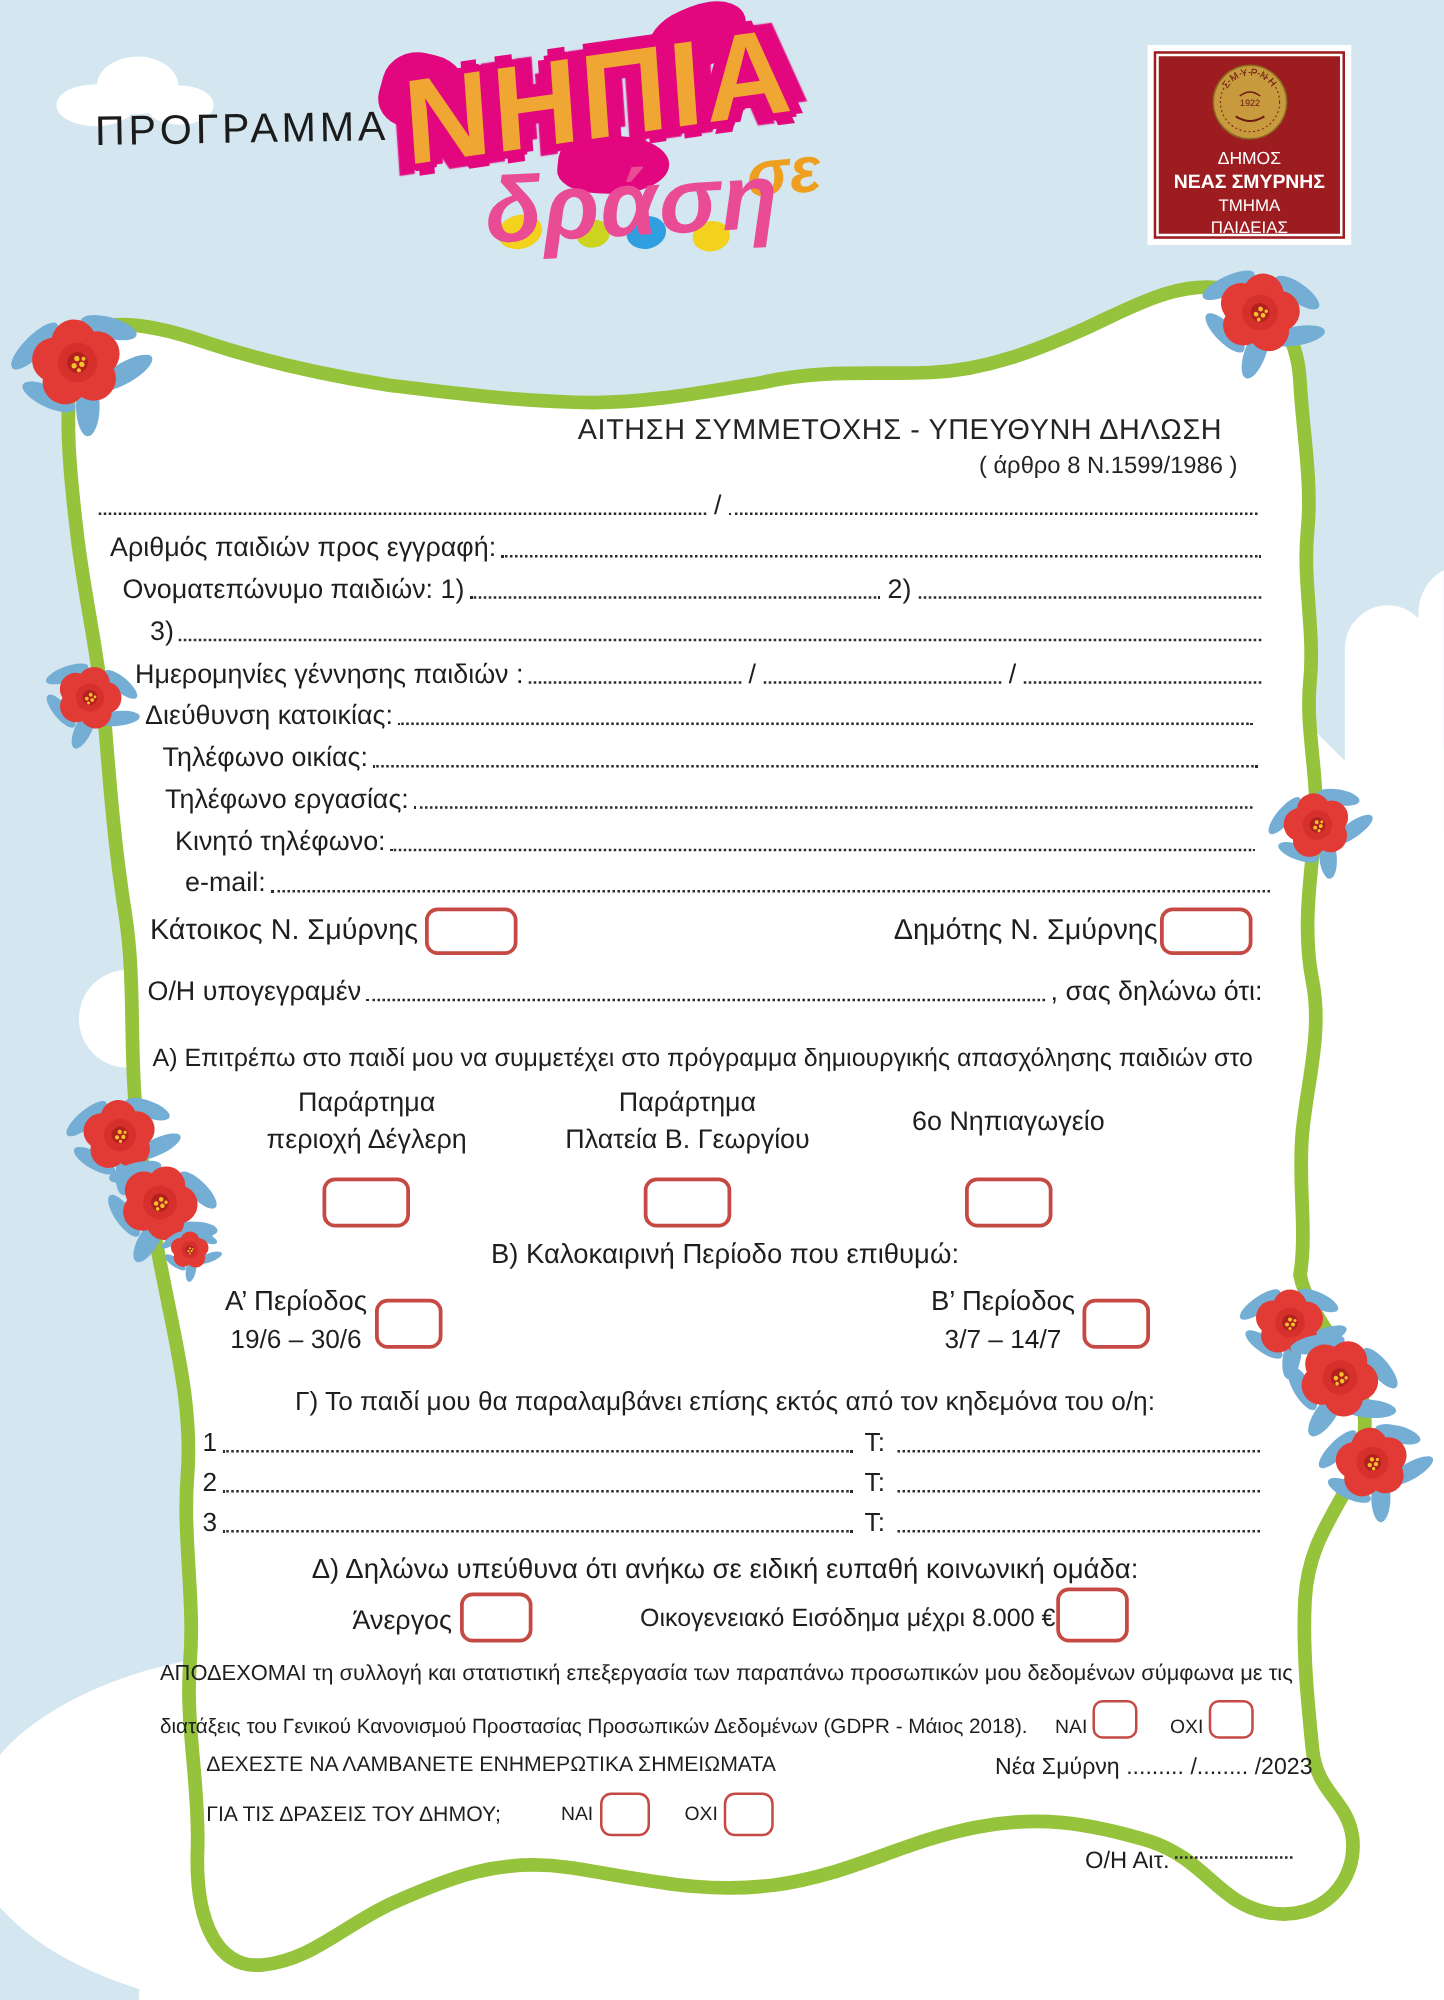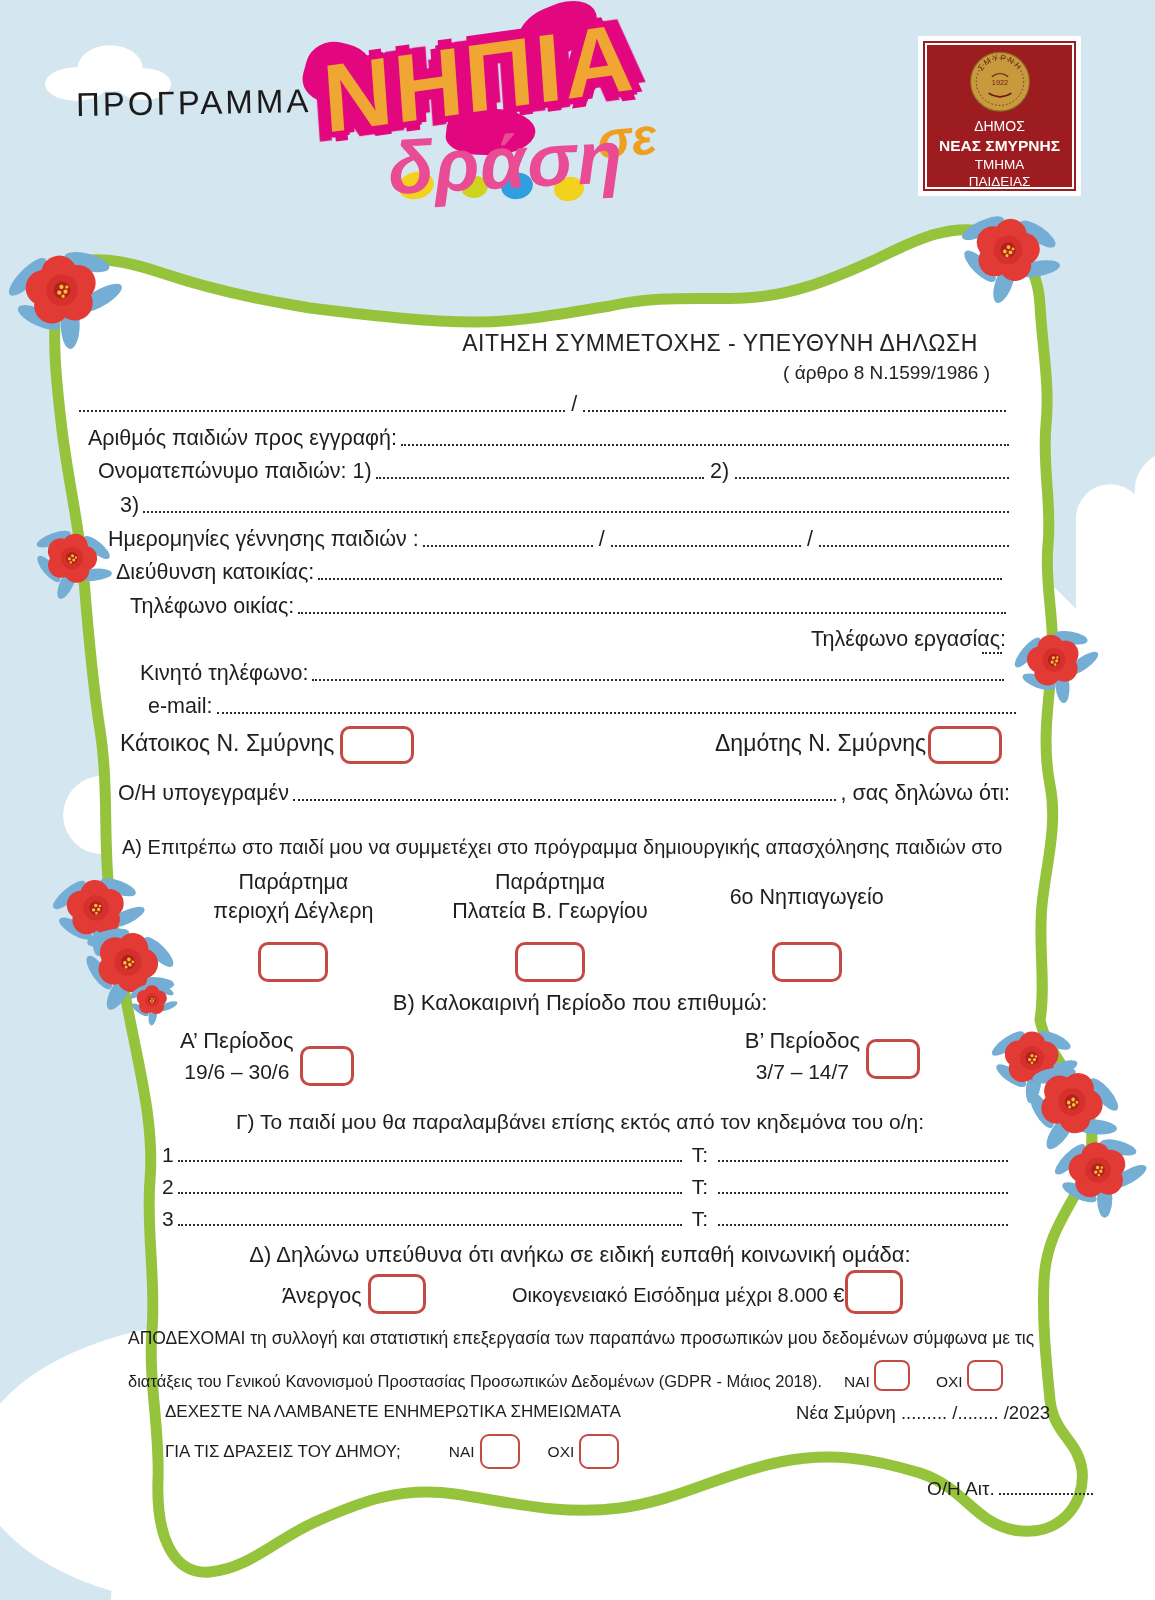--- a/index.html
+++ b/index.html
@@ -222,21 +222,21 @@
   <span class="dots"></span>
 </div>
 <div class="frow" style="left:116px;top:560px;width:890px;font-size:21.5px;z-index:1;">
   <span class="lbl">Διεύθυνση κατοικίας:</span>
   <span class="dots"></span>
 </div>
 <div class="frow" style="left:130px;top:594px;width:880px;font-size:21.5px;z-index:1;">
   <span class="lbl">Τηλέφωνο οικίας:</span>
   <span class="dots"></span>
 </div>
-<div class="frow" style="left:132px;top:627px;width:874px;font-size:21.5px;z-index:1;flex-direction:column;">
+<div class="frow" style="left:132px;top:627px;width:874px;font-size:21.5px;z-index:1;">
   <span class="lbl">Τηλέφωνο εργασίας:</span>
   <span class="dots"></span>
 </div>
 <div class="frow" style="left:140px;top:661px;width:868px;font-size:21.5px;z-index:1;">
   <span class="lbl">Κινητό τηλέφωνο:</span>
   <span class="dots"></span>
 </div>
 <div class="frow" style="left:148px;top:694px;width:872px;font-size:21.5px;z-index:1;">
   <span class="lbl">e-mail:</span>
   <span class="dots"></span>
@@ -272,21 +272,21 @@
   <div style="flex:1;display:flex;flex-direction:column;align-items:center;">
     <div style="height:62px;display:flex;flex-direction:column;justify-content:center;text-align:center;font-size:21.5px;">
       <span>6ο Νηπιαγωγείο</span>
     </div>
     <span class="cb" style="width:70px;height:40px;margin-top:14px;"></span>
   </div>
 </div>
 
 <div class="abs ctr seclbl" style="left:280px;top:990px;width:600px;font-size:22px;z-index:1;">Β) Καλοκαιρινή Περίοδο που επιθυμώ:</div>
 <div class="abs" style="left:180px;top:1026px;width:740px;display:flex;justify-content:space-between;z-index:1;">
-  <div style="display:flex;align-items:flex-end;">
+  <div style="display:flex;align-items:center;">
     <div style="text-align:center;line-height:1.4;">
       <div style="font-size:22px;">Α’ Περίοδος</div>
       <div style="font-size:21px;">19/6 – 30/6</div>
     </div>
     <span class="cb" style="width:54px;height:40px;margin:6px 0 0 6px;"></span>
   </div>
   <div style="display:flex;align-items:center;">
     <div style="text-align:center;line-height:1.4;">
       <div style="font-size:22px;">Β’ Περίοδος</div>
       <div style="font-size:21px;">3/7 – 14/7</div>
@@ -332,16 +332,16 @@
 
 <div class="abs lbl" style="left:165px;top:1402px;font-size:17px;z-index:1;">ΔΕΧΕΣΤΕ ΝΑ ΛΑΜΒΑΝΕΤΕ ΕΝΗΜΕΡΩΤΙΚΑ ΣΗΜΕΙΩΜΑΤΑ</div>
 <div class="abs" style="left:165px;top:1434px;display:flex;align-items:center;z-index:1;">
   <span class="lbl" style="font-size:17px;">ΓΙΑ ΤΙΣ ΔΡΑΣΕΙΣ ΤΟΥ ΔΗΜΟΥ;</span>
   <span class="lbl" style="font-size:15.5px;margin-left:48px;">ΝΑΙ</span>
   <span class="cb" style="width:40px;height:35px;border-width:2.5px;border-radius:9px;margin-left:5px;"></span>
   <span class="lbl" style="font-size:15.5px;margin-left:28px;">ΟΧΙ</span>
   <span class="cb" style="width:40px;height:35px;border-width:2.5px;border-radius:9px;margin-left:5px;"></span>
 </div>
 <div class="abs lbl" style="left:780px;top:1402px;width:270px;text-align:right;font-size:18.5px;z-index:1;">Νέα Σμύρνη ......... /........ /2023</div>
-<div class="frow" style="left:927px;top:1478px;width:170px;font-size:19px;z-index:1;">
+<div class="frow" style="left:868px;top:1478px;width:170px;font-size:19px;z-index:1;align-items:center;">
   <span class="lbl">Ο/Η Αιτ.</span>
   <span class="dots"></span>
 </div>
 
 </body></html>

